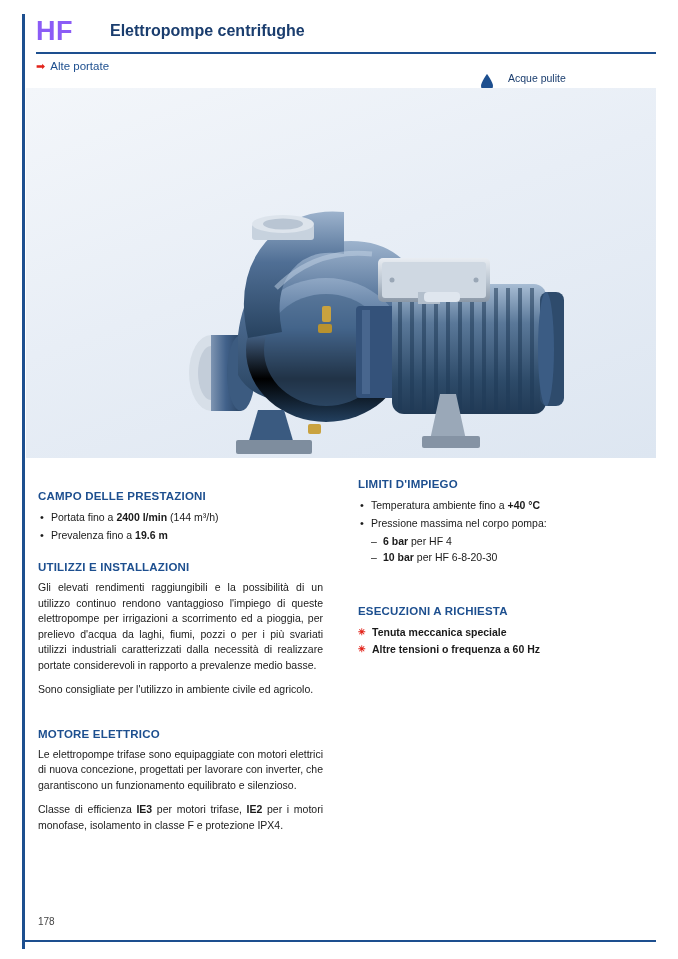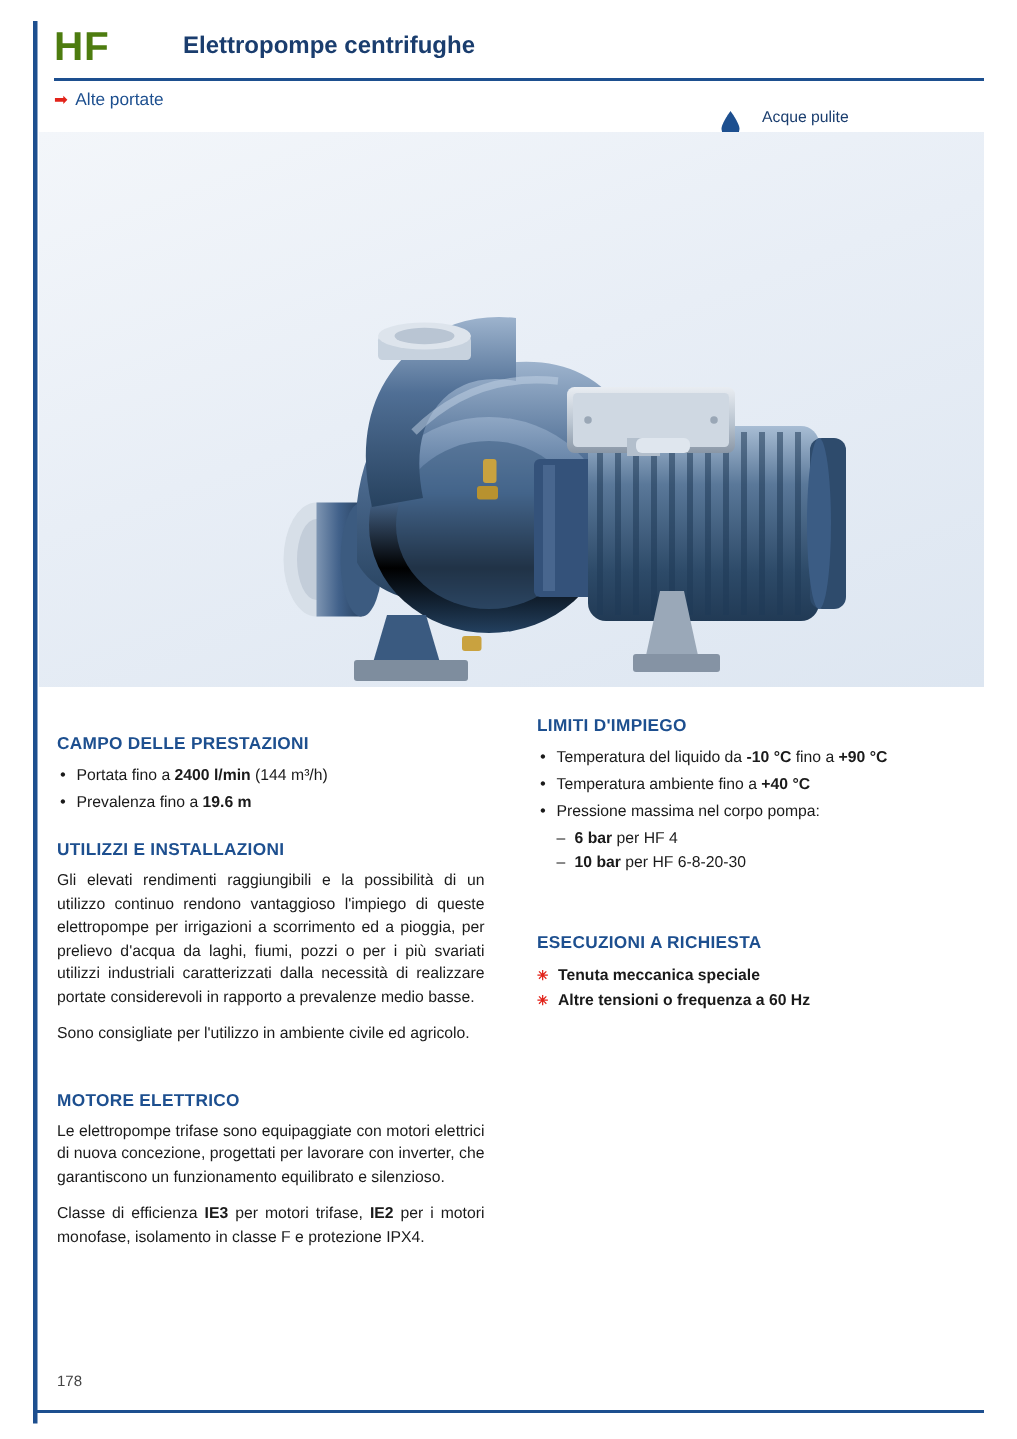--- a/index.html
+++ b/index.html
@@ -37,26 +37,26 @@
     top: 16px;
     width: 620px;
     height: 38px;
   }
   .header-title {
     position: absolute;
     left: 0;
     top: 0;
     font-size: 27px;
     font-weight: bold;
-    color: #4d7c0f;
+    color: #8b5cf6;
     letter-spacing: 0.5px;
   }
   .header-sub {
     position: absolute;
-    left: 86px;
+    left: 74px;
     top: 6px;
     font-size: 16px;
     font-weight: bold;
     color: #1a3d6e;
   }
   .header-line {
     position: absolute;
     left: 36px;
     top: 52px;
     width: 620px;
@@ -400,23 +400,20 @@
     </div>
 
   </div>
 
   <div class="col-right">
 
     <div class="sec-block">
       <div class="sec-title">LIMITI D'IMPIEGO</div>
       <ul class="bullets">
         <li>
-          <span>Temperatura del liquido da </span><span class="b">-10 °C</span><span> fino a </span><span class="b">+90 °C</span>
-        </li>
-        <li>
           <span>Temperatura ambiente fino a </span><span class="b">+40 °C</span>
         </li>
         <li>
           <span>Pressione massima nel corpo pompa:</span>
         </li>
       </ul>
       <ul class="sub-dash">
         <li><span class="b">6 bar</span><span> per HF 4</span></li>
         <li><span class="b">10 bar</span><span> per HF 6-8-20-30</span></li>
       </ul>

